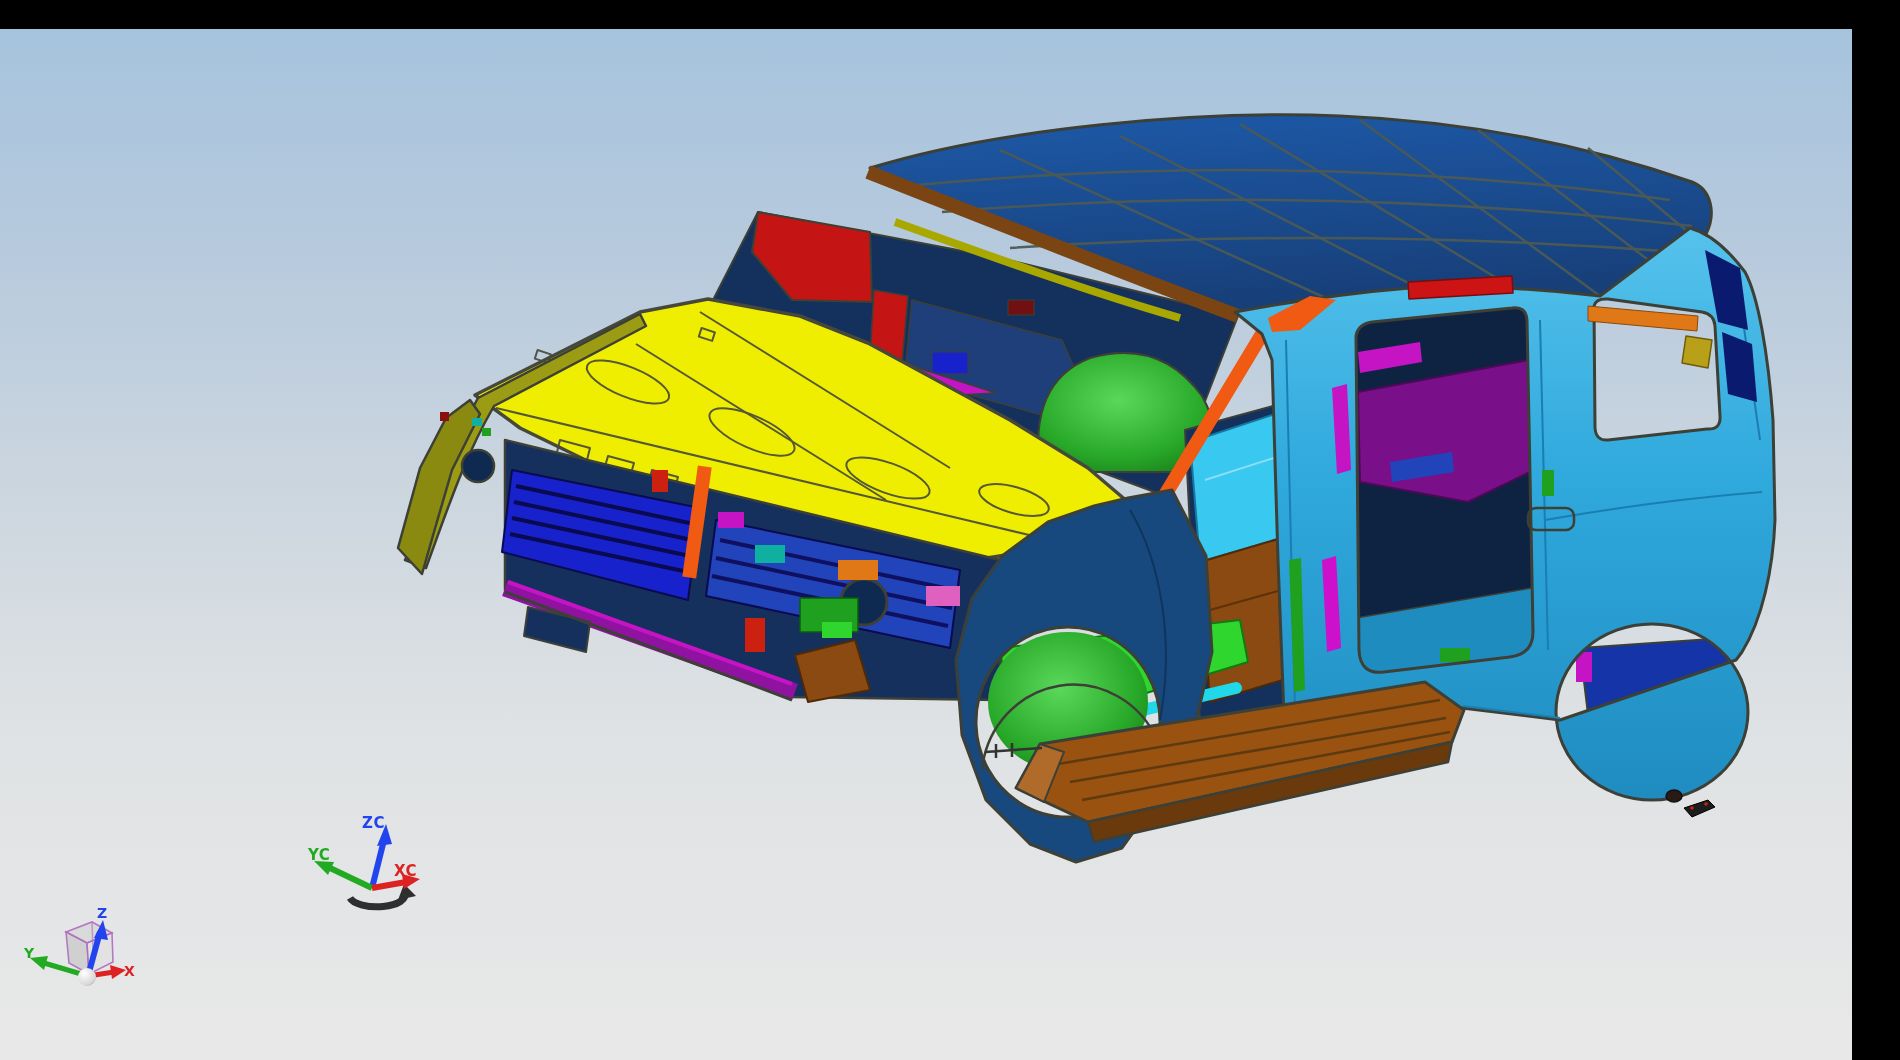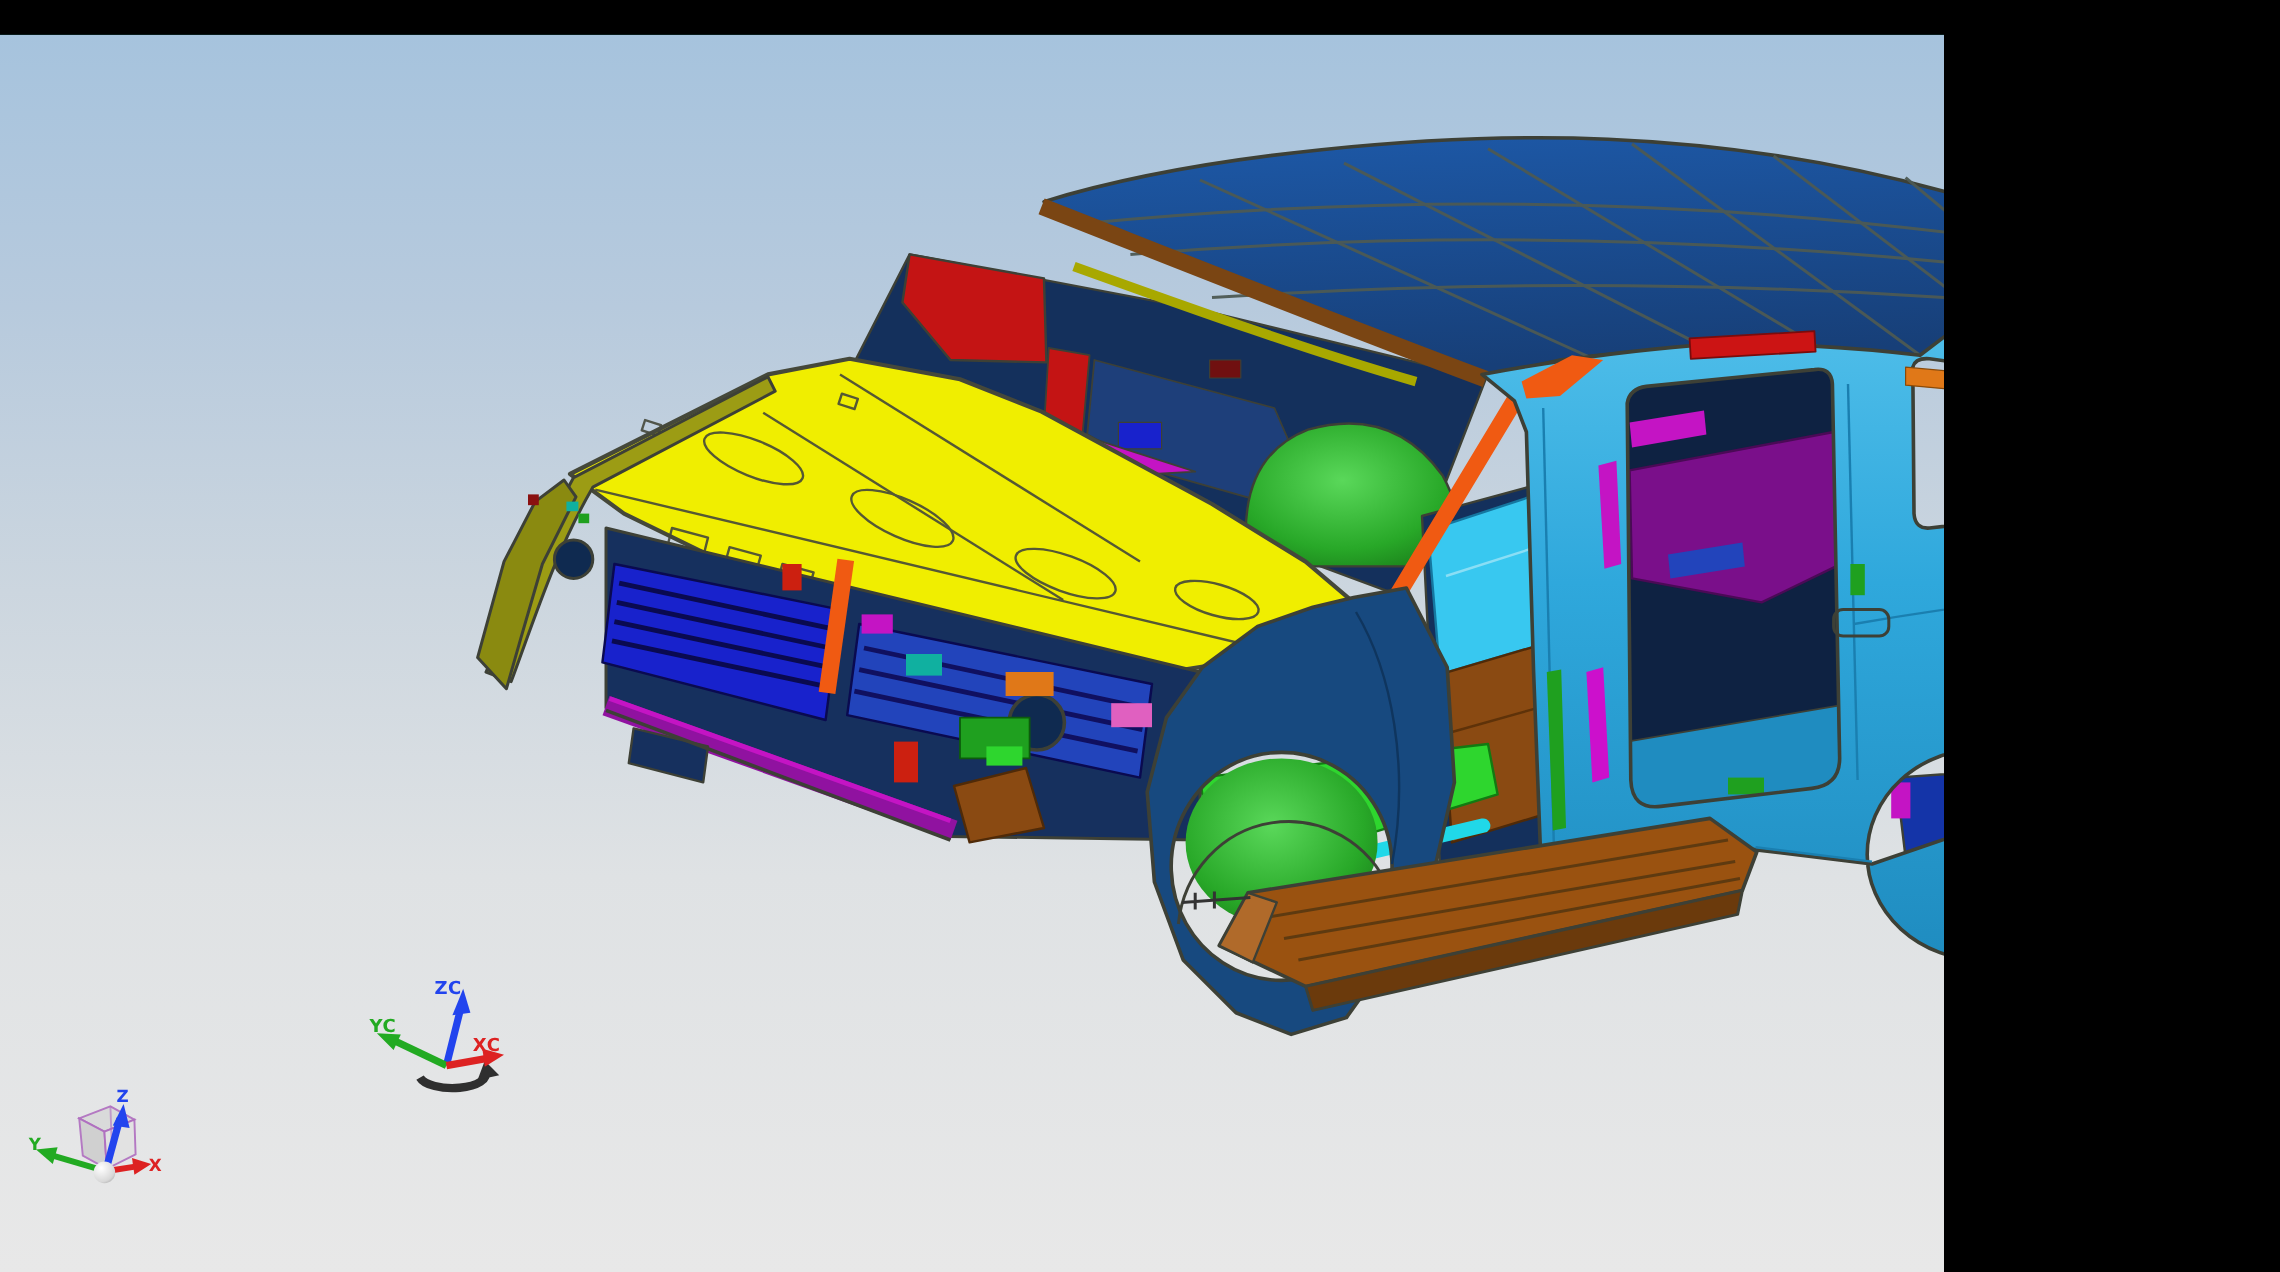--- a/index.html
+++ b/index.html
@@ -1,16 +1,16 @@
 <!DOCTYPE html>
 <html style="--black: #000000; --outline: #3d4036; --bg_top: #a6c3dd; --bg_mid: #ccd6df; --bg_low: #dfe2e4; --bg_bottom: #e8e8e8; --roof_blue: #1b4f97; --roof_line: #4d5a54; --roof_edge_brown: #7a4513; --header_olive: #a8a800; --header_red: #c41414; --hood_yellow: #f0ee00; --hood_line: #45483a; --fender_olive: #9c9c14; --fender_navy: #17497f; --body_cyan: #2fa8dc; --body_cyan_light: #55c2ec; --body_cyan_dark: #1f8cc0; --rail_red: #cc1414; --pillar_orange: #f05a12; --orange_trim: #e07818; --interior_navy: #14305c; --interior_navy_dark: #0e2242; --cargo_purple: #7a0f8a; --magenta: #c414c4; --floor_green: #2ed62e; --wheelhouse_green: #1f8c1f; --bright_blue: #1822cc; --blue_mid: #2244bb; --cyan_floor: #38c8f0; --sill_cyan: #20d8e8; --tunnel_brown: #8a4a12; --rocker_top: #9a5210; --rocker_side: #6b3a0c; --navy_insert: #0a1a6e; --bracket_olive: #b8a018; --purple_rail: #9012a0; --red_part: #cc2010; --green_part: #1fa01f; --teal_part: #10b0a0; --arch_navy: #1434a8; --gizmo_cube_edge: #b070c0; --gizmo_face: #d9d9d9; --axis_x: #dd2222; --axis_y: #22aa22; --axis_z: #2244ee; --triad_base: #2f2f2f; --sphere: #f2f2f2;"><head>
 <meta charset="utf-8">
 <style>
   html,body{margin:0;padding:0;background:#000;}
-  .stage{position:relative;width:1620px;height:1060px;overflow:hidden;background:#0f766e;
+  .stage{position:relative;width:1852px;height:1060px;overflow:hidden;background:#bef264;
          font-family:"DejaVu Sans","Liberation Sans",sans-serif;}
   .viewport{position:absolute;left:0;top:29px;width:1890px;height:1031px;
     background:linear-gradient(180deg,var(--bg_top) 0%,#b7cadd 22%,var(--bg_mid) 45%,var(--bg_low) 68%,var(--bg_bottom) 100%);}
   .topbar{position:absolute;left:0;top:0;width:1900px;height:29px;background:var(--black);}
   .rightbar{position:absolute;left:1890px;top:0;width:10px;height:1060px;background:var(--black);}
   svg.scene{position:absolute;left:0;top:0;width:1900px;height:1060px;}
   .axis-label{font-size:15px;font-weight:600;letter-spacing:.5px;}
   .gz-label{font-size:14px;font-weight:600;}
   path,polygon,rect,ellipse,circle,line,polyline{shape-rendering:geometricPrecision;}
 </style>

